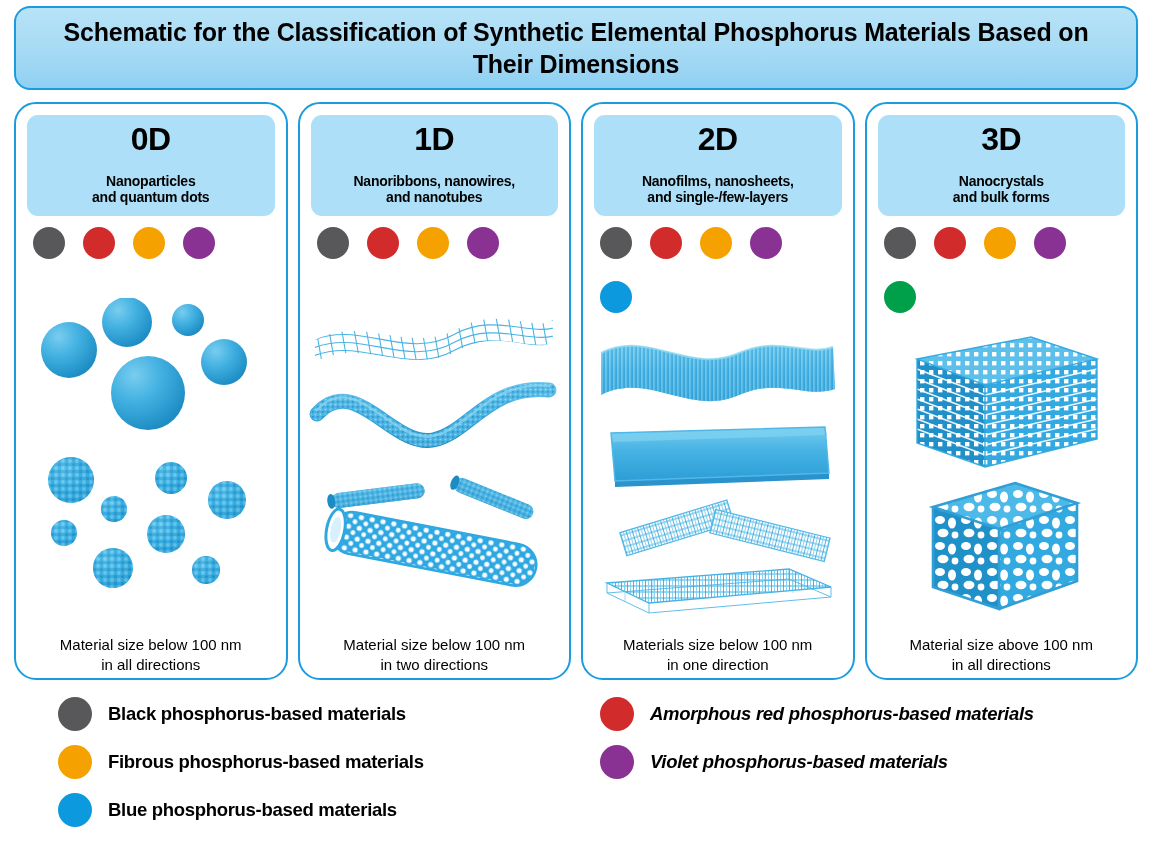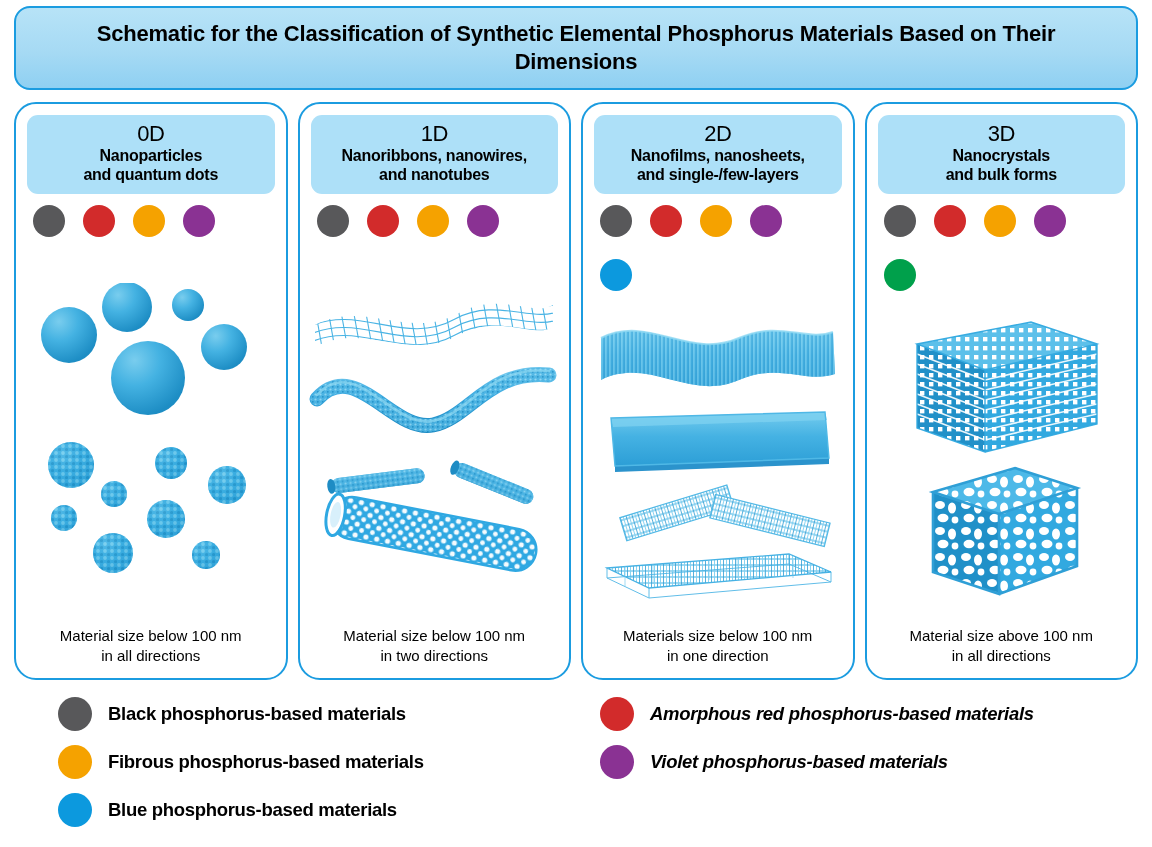--- a/index.html
+++ b/index.html
@@ -26,21 +26,21 @@
     box-sizing: border-box;
     border: 2.5px solid #1b9ce0;
     border-radius: 16px;
     background: linear-gradient(180deg, #b7e3f7 0%, #a6daf4 55%, #8fd0f2 100%);
     display: flex;
     align-items: center;
     justify-content: center;
     text-align: center;
   }
   #title-banner .title-text {
-    font-size: 22px;
+    font-size: 25px;
     font-weight: bold;
     line-height: 1.28;
     letter-spacing: -0.2px;
     padding: 0 18px;
   }
 
   
   #panels-row {
     position: absolute;
     left: 14px;
@@ -65,30 +65,30 @@
   .panel-header {
     margin-top: 11px;
     width: calc(100% - 22px);
     box-sizing: border-box;
     background: #ade0f8;
     border-radius: 11px;
     padding: 7px 4px 10px 4px;
     text-align: center;
   }
   .panel-dim {
-    font-size: 22px;
-    font-weight: normal;
+    font-size: 32px;
+    font-weight: bold;
     line-height: 1.08;
     letter-spacing: -0.5px;
   }
   .panel-subtitle {
-    font-size: 16px;
+    font-size: 14px;
     font-weight: bold;
     line-height: 1.2;
-    margin-top: 0;
+    margin-top: 16px;
     letter-spacing: -0.25px;
     white-space: pre-line;
   }
 
   
   .panel-dots {
     width: calc(100% - 34px);
     margin-top: 11px;
     display: flex;
     flex-wrap: wrap;
@@ -114,21 +114,21 @@
     justify-content: center;
     padding-top: 2px;
   }
   .panel-illus svg { display: block; }
 
   .panel-caption {
     width: 100%;
     text-align: center;
     font-size: 15px;
     line-height: 1.3;
-    padding-bottom: 13px;
+    padding-bottom: 4px;
     white-space: pre-line;
   }
 
   
   #legend {
     position: absolute;
     left: 14px;
     top: 690px;
     width: 1124px;
     height: 152px;

